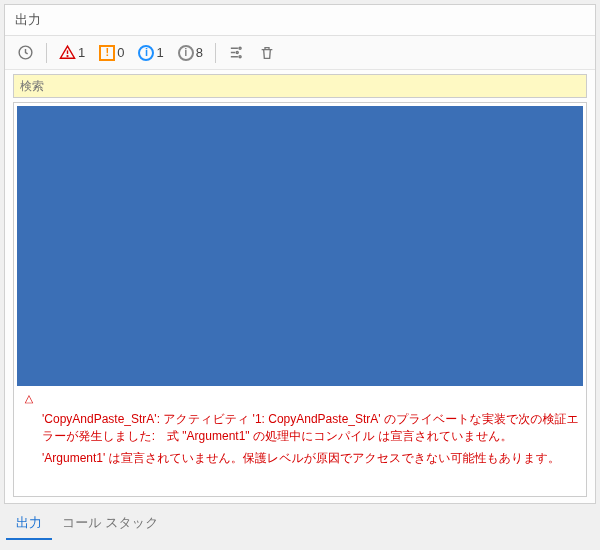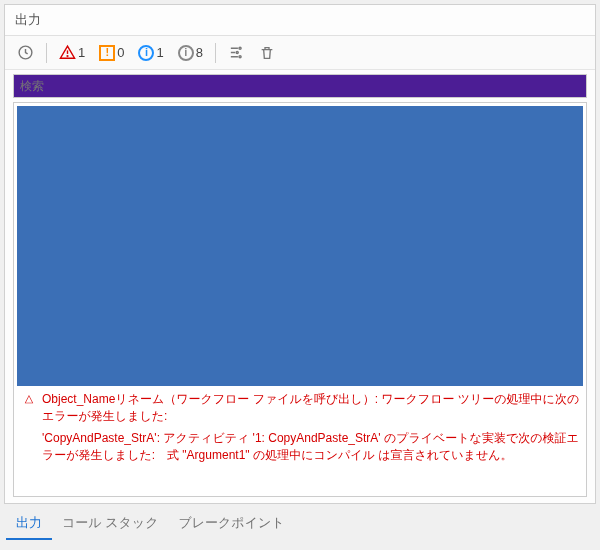--- a/index.html
+++ b/index.html
@@ -66,21 +66,21 @@
 .count { color: #444; font-size: 13px; }
 .search-wrap {
   padding: 4px 8px;
 }
 .search {
   width: 100%;
   border: 1px solid #ccc;
   padding: 4px 6px;
   font-size: 12px;
   color: #888;
-  background: #4c1d95;
+  background: #fef9c3;
 }
 .content {
   flex: 1;
   border: 1px solid #ccc;
   margin: 0 8px 6px 8px;
   background: #fff;
   overflow: auto;
   position: relative;
 }
 .blue-block {
@@ -192,27 +192,29 @@
 
   <div class="search-wrap">
     <input class="search" placeholder="検索" style="">
   </div>
 
   <div class="content">
     <div class="blue-block"></div>
 
     <div class="msg">
       <span class="icon-col">△</span>
-      <span class="txt">Object_Nameリネーム（ワークフロー ファイルを呼び出し）: ワークフロー ツリーの処理中に次のエラーが発生しました:</span>
     </div>
     <div class="msg">
       <span class="icon-col"></span>
       <span class="txt">'CopyAndPaste_StrA': アクティビティ '1: CopyAndPaste_StrA' のプライベートな実装で次の検証エラーが発生しました:　式 "Argument1" の処理中にコンパイル は宣言されていません。</span>
     </div>
+    <div class="msg">
+      <span class="icon-col"></span>
+      <span class="txt">'Argument1' は宣言されていません。保護レベルが原因でアクセスできない可能性もあります。</span>
+    </div>
   </div>
 
 </div>
 
 <div class="tabs">
   <div class="tab active">出力</div>
   <div class="tab">コール スタック</div>
-  <div class="tab">ブレークポイント</div>
 </div>
 
 </body></html>

